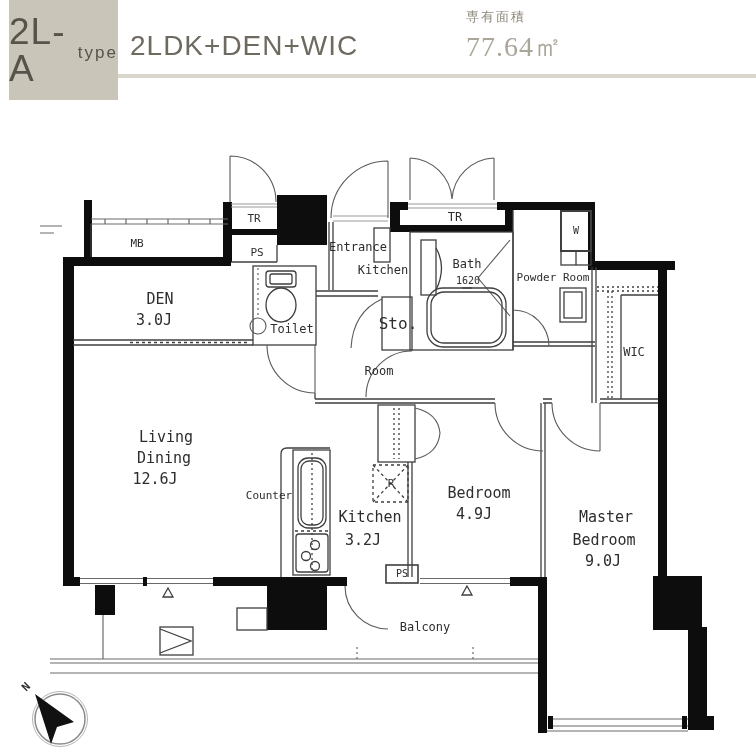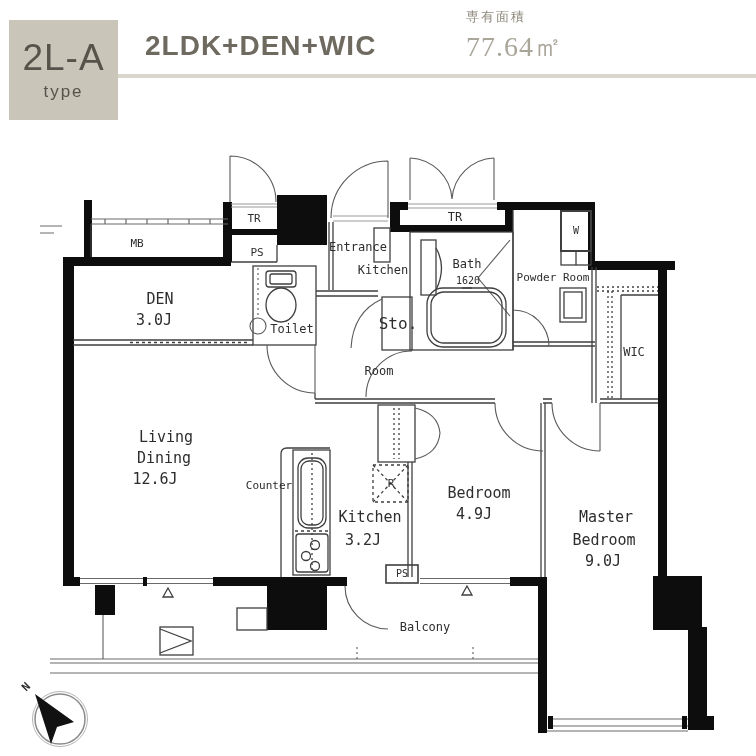--- a/index.html
+++ b/index.html
@@ -4,25 +4,25 @@
 <style>
   :root{
     --badge-bg:#c9c5b9; --badge-text:#57534b; --title-text:#6e6a60;
     --caption-text:#8d897c; --area-text:#aaa69a; --divider:#d9d6cc;
     --line:#3f3f3f; --wall:#0d0d0d;
   }
   html,body{margin:0;padding:0;background:#fff;}
   #stage{position:relative;width:756px;height:756px;background:#fff;overflow:hidden;
          font-family:"Liberation Sans", sans-serif;}
   .hdr-rule{position:absolute;left:118px;top:74px;width:638px;height:4px;background:var(--divider);}
-  .badge{position:absolute;left:9px;top:20px;width:109px;height:100px;background:var(--badge-bg);
-         display:flex;flex-direction:column;align-items:center;justify-content:center;color:var(--badge-text);}
+  .badge{position:absolute;left:9px;top:0;width:109px;height:100px;background:var(--badge-bg);
+         display:flex;align-items:center;justify-content:center;color:var(--badge-text);}
   .badge .code{font-size:37px;letter-spacing:1px;line-height:1;}
   .badge .word{font-size:17px;margin-top:6px;letter-spacing:2px;}
-  .plan-title{position:absolute;left:145px;top:30px;font-size:28px;font-weight:bold;
+  .plan-title{position:absolute;left:130px;top:30px;font-size:28px;font-weight:normal;
               letter-spacing:1px;color:var(--title-text);text-align:right;}
   .area-cap{position:absolute;left:466px;top:8px;font-size:13px;color:var(--caption-text);letter-spacing:2px;text-align:right;}
   .area-val{position:absolute;left:466px;top:28px;font-size:28px;color:var(--area-text);letter-spacing:1px;font-family:Liberation Serif, serif;}
   svg{position:absolute;left:0;top:0;}
   .lbl{position:absolute;transform:translate(-50%,-50%);white-space:nowrap;
        font-family:"DejaVu Sans Mono", monospace;color:#2d2d2d;line-height:1;}
   .n-lbl{transform:translate(-50%,-50%) rotate(-45deg);font-weight:bold;}
 </style>
 </head>
 <body>
@@ -189,21 +189,21 @@
   <span class="lbl" style="left:467px;top:264px;font-size:12px">Bath</span>
   <span class="lbl" style="left:468px;top:281px;font-size:10px">1620</span>
   <span class="lbl" style="left:553px;top:277px;font-size:11px">Powder Room</span>
   <span class="lbl" style="left:576px;top:231px;font-size:10px">W</span>
   <span class="lbl" style="left:634px;top:352px;font-size:12px">WIC</span>
   <span class="lbl" style="left:160px;top:299px;font-size:15px">DEN</span>
   <span class="lbl" style="left:154px;top:320px;font-size:15px">3.0J</span>
   <span class="lbl" style="left:166px;top:437px;font-size:15px">Living</span>
   <span class="lbl" style="left:164px;top:458px;font-size:15px">Dining</span>
   <span class="lbl" style="left:155px;top:479px;font-size:15px">12.6J</span>
-  <span class="lbl" style="left:269px;top:485px;font-size:11px">Counter</span>
+  <span class="lbl" style="left:269px;top:495px;font-size:11px">Counter</span>
   <span class="lbl" style="left:370px;top:517px;font-size:15px">Kitchen</span>
   <span class="lbl" style="left:363px;top:540px;font-size:15px">3.2J</span>
   <span class="lbl" style="left:391px;top:483px;font-size:11px">R</span>
   <span class="lbl" style="left:479px;top:493px;font-size:15px">Bedroom</span>
   <span class="lbl" style="left:474px;top:514px;font-size:15px">4.9J</span>
   <span class="lbl" style="left:606px;top:517px;font-size:15px">Master</span>
   <span class="lbl" style="left:604px;top:540px;font-size:15px">Bedroom</span>
   <span class="lbl" style="left:603px;top:561px;font-size:15px">9.0J</span>
   <span class="lbl" style="left:402px;top:574px;font-size:10px">PS</span>
   <span class="lbl" style="left:425px;top:627px;font-size:12px">Balcony</span>

